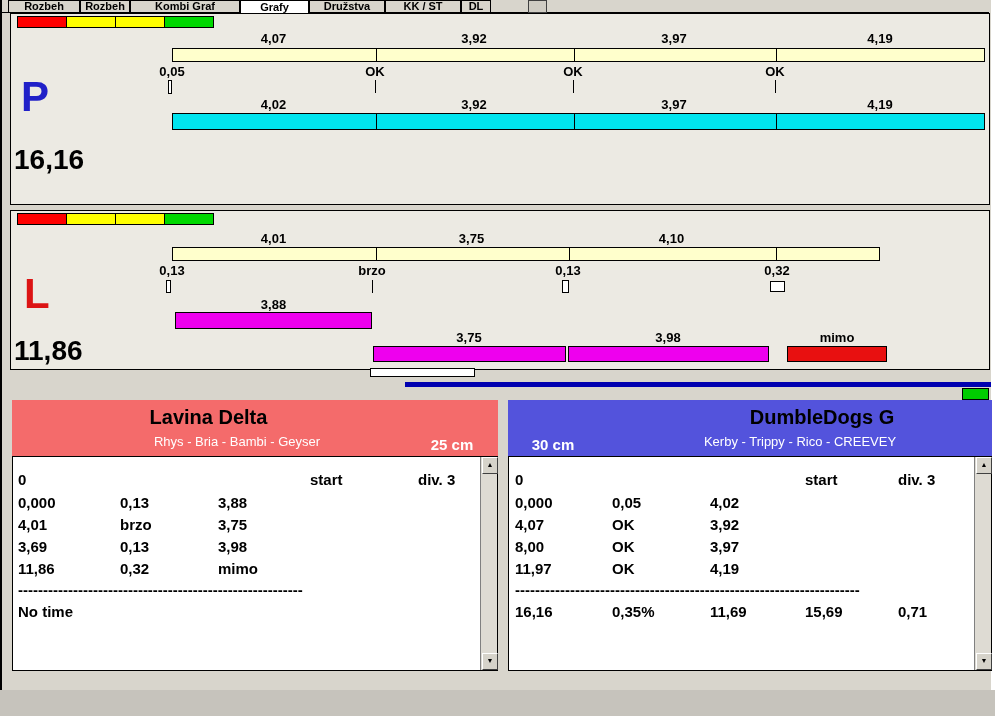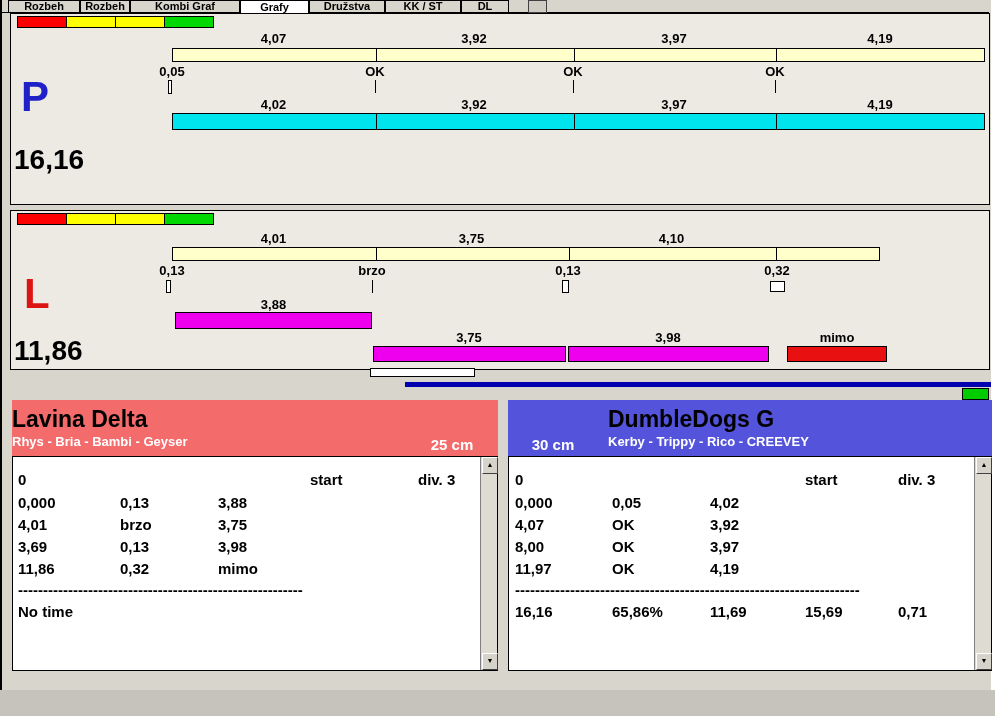--- a/index.html
+++ b/index.html
@@ -23,22 +23,22 @@
   .num{position:absolute;font-weight:bold;font-size:13px;text-align:center;white-space:nowrap;}
   .bar{position:absolute;border:1px solid #000;box-sizing:border-box;}
   .vdiv{position:absolute;top:0;bottom:0;width:1px;background:#000;}
   .mark{position:absolute;width:1px;background:#000;}
   .markrect{position:absolute;background:#fff;border:1px solid #000;box-sizing:border-box;}
   .lane{position:absolute;font-weight:bold;font-size:42px;line-height:1;}
   .total{position:absolute;font-weight:bold;font-size:28px;line-height:1;color:#000;}
   
   .teamblock{position:absolute;top:400px;width:486px;height:271px;}
   .thead{position:absolute;left:0;top:0;width:100%;height:56px;}
-  .tname{position:absolute;font-weight:bold;font-size:23px;color:#000;text-align:left;white-space:nowrap;}
-  .tdogs{position:absolute;font-weight:bold;font-size:13px;color:#fff;text-align:left;white-space:nowrap;}
+  .tname{position:absolute;font-weight:bold;font-size:20px;color:#000;text-align:center;white-space:nowrap;}
+  .tdogs{position:absolute;font-weight:normal;font-size:13px;color:#fff;text-align:center;white-space:nowrap;}
   .theight{position:absolute;font-weight:bold;font-size:15px;color:#fff;text-align:center;white-space:nowrap;}
   .ttable{position:absolute;left:0;top:56px;width:100%;height:215px;background:#fff;border:1px solid #000;box-sizing:border-box;}
   .cell{position:absolute;font-weight:bold;font-size:15px;color:#000;white-space:nowrap;}
   .dashcell{overflow:hidden;}
   .datebox{position:absolute;left:405px;top:400px;width:203px;height:32px;background:#fff;border:1px solid #000;box-sizing:border-box;text-align:center;font-size:16px;line-height:30px;z-index:5;}
   
   .sbar{position:absolute;right:0;top:0;bottom:0;width:17px;background:#dedbd3;border-left:1px solid #808080;box-sizing:border-box;}
   .sbtn{position:absolute;left:1px;width:14px;height:15px;background:#d6d3ca;border-top:1px solid #fff;border-left:1px solid #fff;border-right:1px solid #404040;border-bottom:1px solid #404040;font-size:7px;line-height:14px;text-align:center;color:#000;}
   .strip{position:absolute;left:0;top:690px;width:995px;height:26px;background:#c6c3bc;}
 </style>
@@ -61,21 +61,21 @@
       </div>
     <div class="tab sel" style="width:69px">
         <span>Grafy</span>
       </div>
     <div class="tab" style="width:76px">
         <span>Družstva</span>
       </div>
     <div class="tab" style="width:76px">
         <span>KK / ST</span>
       </div>
-    <div class="tab" style="width:48px">
+    <div class="tab" style="width:30px">
         <span>DL</span>
       </div>
   </div>
   <div class="tsbox"></div>
 
   <div class="panel" style="top:13px;height:190px">
     <div class="legend">
       <div class="lg" style="background:#ff0000"></div>
       <div class="lg" style="background:#ffff00"></div>
       <div class="lg" style="background:#ffff00"></div>
@@ -225,21 +225,21 @@
       <div class="cell" style="left:103px;top:81px">OK</div>
       <div class="cell" style="left:201px;top:81px">3,97</div>
 
       <div class="cell" style="left:6px;top:103px">11,97</div>
       <div class="cell" style="left:103px;top:103px">OK</div>
       <div class="cell" style="left:201px;top:103px">4,19</div>
 
       <div class="cell dashcell" style="left:6px;top:124px;width:345px">------------------------------------------------------------------------------------------</div>
 
       <div class="cell" style="left:6px;top:146px">16,16</div>
-      <div class="cell" style="left:103px;top:146px">65,86%</div>
+      <div class="cell" style="left:103px;top:146px">0,35%</div>
       <div class="cell" style="left:201px;top:146px">11,69</div>
       <div class="cell" style="left:296px;top:146px">15,69</div>
       <div class="cell" style="left:389px;top:146px">0,71</div>
 
       <div class="sbar">
         <div class="sbtn" style="top:0">▲</div>
         <div class="sbtn" style="bottom:0">▼</div>
       </div>
     </div>
   </div>

